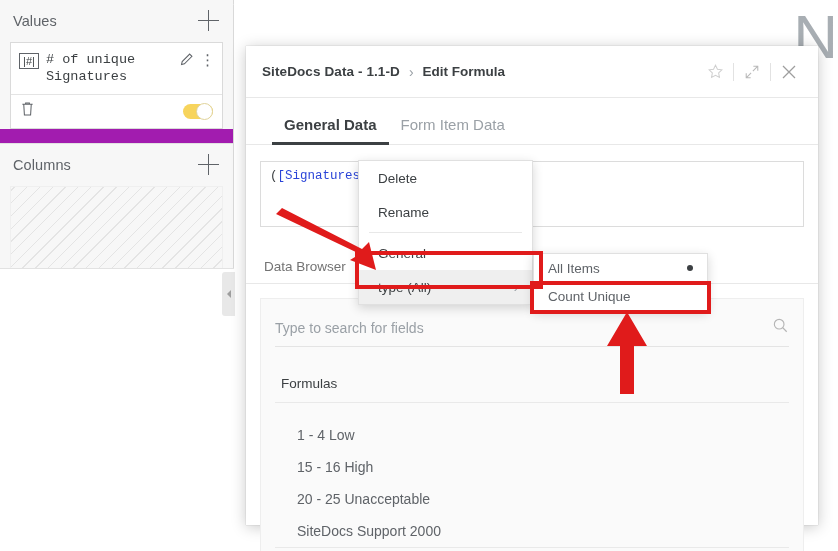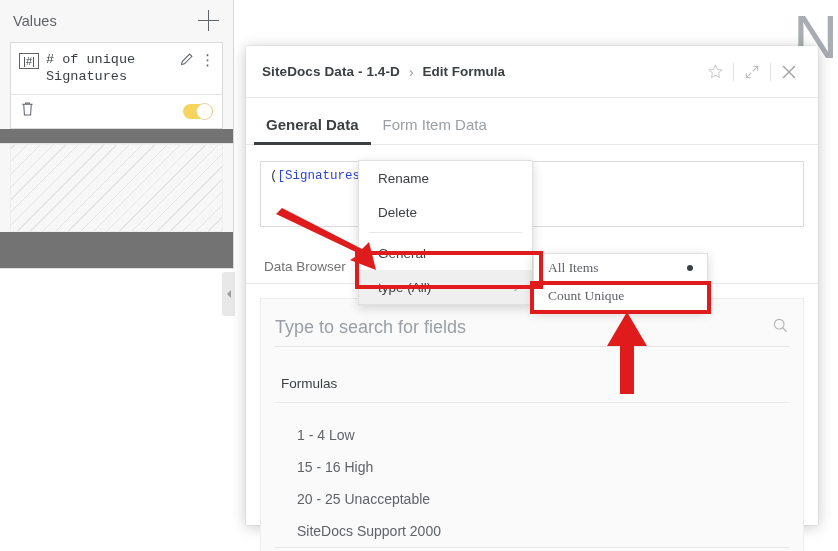--- a/index.html
+++ b/index.html
@@ -17,21 +17,21 @@
   .bg-logo {
     position:absolute; right:2px; top:6px;
     font-size:62px; line-height:62px; color:#9aa0a6;
     font-family:"Liberation Sans", sans-serif; font-weight:400;
     letter-spacing:-2px; opacity:.85;
   }
 
   
   .sidebar {
     position:absolute; left:0; top:0; width:234px; height:551px;
-    background:#737373; border-right:1px solid #d9d9d9;
+    background:#a21caf; border-right:1px solid #d9d9d9;
   }
   .sb-topline { position:absolute; left:0; top:4px; width:234px; height:1px; background:#e2e2e2; }
   .panel { position:relative; background:#f7f7f7; }
 
   .panel-head {
     display:flex; align-items:center; justify-content:space-between;
     padding:0 13px; height:42px;
   }
   .panel-title { font-size:14.5px; color:#5f6368; letter-spacing:.1px; }
   .plus-btn {
@@ -113,21 +113,21 @@
     margin:0 9px 0 9px; color:#9aa0a6; font-size:14px; font-weight:normal;
   }
   .crumb-current { font-size:13.5px; font-weight:bold; color:#3c4043;text-align:center; }
   .hdr-actions { margin-left:auto; display:flex; align-items:center; }
   .hdr-btn {
     width:30px; height:28px; display:flex; align-items:center; justify-content:center;
     color:#bdbdbd; cursor:pointer;
   }
   .hdr-div { width:1px; height:18px; background:#e2e2e2; margin:0 3px; }
 
-  .tabs { display:flex; height:47px; align-items:flex-end; padding:0 0 0 8px;
+  .tabs { display:flex; height:47px; align-items:flex-end; padding:0 0 0 26px;
           border-bottom:1px solid #e8e8e8; }
   .tab {
     font-size:15px; color:#9aa0a6; padding:0 12px 11px 12px; cursor:pointer;
     position:relative;
   }
   .tab.active { color:#3c4043; font-weight:bold; }
   .tab.active:after {
     content:""; position:absolute; left:0; right:0; bottom:-1px; height:3px;
     background:#3c4043;
   }
@@ -149,21 +149,21 @@
   .browser-pane {
     margin:14px 14px 0 14px; background:#fafafa; border:1px solid #eeeeee;
     height:292px; overflow:hidden;
   }
   .search-row {
     display:flex; align-items:center; height:38px; margin:10px 14px 0 14px;
     border-bottom:1px solid #e4e4e4;
   }
   .search-input {
     flex:1 1 auto; border:none; outline:none; background:transparent;
-    font-size:18px; color:#0f766e; font-family:"Liberation Sans", sans-serif;
+    font-size:14px; color:#0f766e; font-family:"Liberation Sans", sans-serif;
     padding:0;
   }
   .search-input::placeholder { color:#9aa0a6; }
   .search-icon { flex:0 0 auto; color:#b5b5b5; margin-left:8px; }
 
   .group-head {
     margin:16px 14px; padding:13px 0 11px 6px; font-size:13.5px; color:#3c4043;
     border-bottom:1px solid #e9e9e9;
   }
   .field-item {
@@ -187,21 +187,20 @@
   }
   .ctx-item.sel { background:#efefef; }
   .ctx-sep { height:1px; background:#e8e8e8; margin:3px 10px; }
   .ctx-chev { margin-left:auto; color:#9aa0a6; font-size:13px; }
 
   .sub-menu {
     position:absolute; left:533px; top:253px; width:175px;
     background:#ffffff; border:1px solid #e0e0e0;
     box-shadow:0 3px 10px rgba(0,0,0,.16);
     z-index:41;
-    font-family:Liberation Serif, serif;
   }
   .sub-item {
     height:28px; display:flex; align-items:center; padding:0 14px 0 14px;
     font-size:13.5px; color:#5f6368; cursor:pointer;
   }
   .radio-dot {
     margin-left:auto; width:6px; height:6px; border-radius:50%; background:#3c4043;
   }
 
   
@@ -249,35 +248,39 @@
           <div class="toggle">
             <div class="knob"></div>
           </div>
         </div>
       </div>
     </div>
 
     <div class="sb-sep"></div>
 
     <div class="panel">
+      <div class="panel-head">
+        <div class="panel-title">Columns</div>
+        <div class="plus-btn"></div>
+      </div>
       <div class="hatch"></div>
     </div>
 
     <div class="sb-bottom-sep"></div>
     <div class="sb-lower"></div>
   </div>
 
   <div class="collapse-handle">
     <div class="chev"></div>
   </div>
 
   <div class="dialog">
 
     <div class="dlg-header">
-      <span class="crumb">SiteDocs Data - 1.4-D</span>
+      <span class="crumb">SiteDocs Data - 1.1-D</span>
       <span class="crumb-sep">›</span>
       <span class="crumb-current">Edit Formula</span>
 
       <div class="hdr-actions">
         <div class="hdr-btn">
           <svg width="17" height="17" viewBox="0 0 20 20" fill="none" stroke="#cfcfcf" stroke-width="1.2">
             <path d="M10 2.5l2.3 4.8 5.2.7-3.8 3.7.9 5.2-4.6-2.5-4.6 2.5.9-5.2L2.5 8l5.2-.7z"></path>
           </svg>
         </div>
         <div class="hdr-div"></div>
@@ -322,22 +325,22 @@
       <div class="group-head">Formulas</div>
       <div class="field-item">1 - 4 Low</div>
       <div class="field-item">15 - 16 High</div>
       <div class="field-item">20 - 25 Unacceptable</div>
       <div class="field-item">SiteDocs Support 2000</div>
       <div class="group-head2">Certification Details</div>
     </div>
   </div>
 
   <div class="ctx-menu">
+    <div class="ctx-item">Delete</div>
     <div class="ctx-item">Rename</div>
-    <div class="ctx-item">Delete</div>
     <div class="ctx-sep"></div>
     <div class="ctx-item">General</div>
     <div class="ctx-item sel">
       <span>type (All)</span>
       <span class="ctx-chev">›</span>
     </div>
   </div>
 
   <div class="sub-menu">
     <div class="sub-item">

